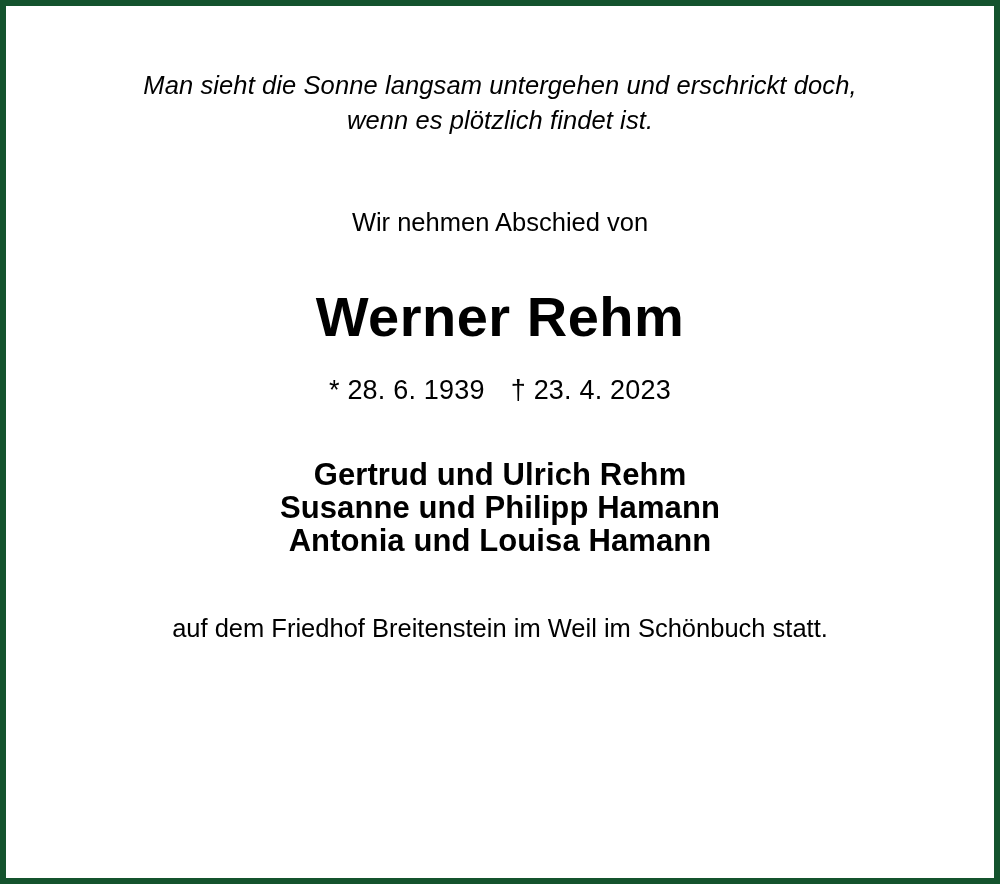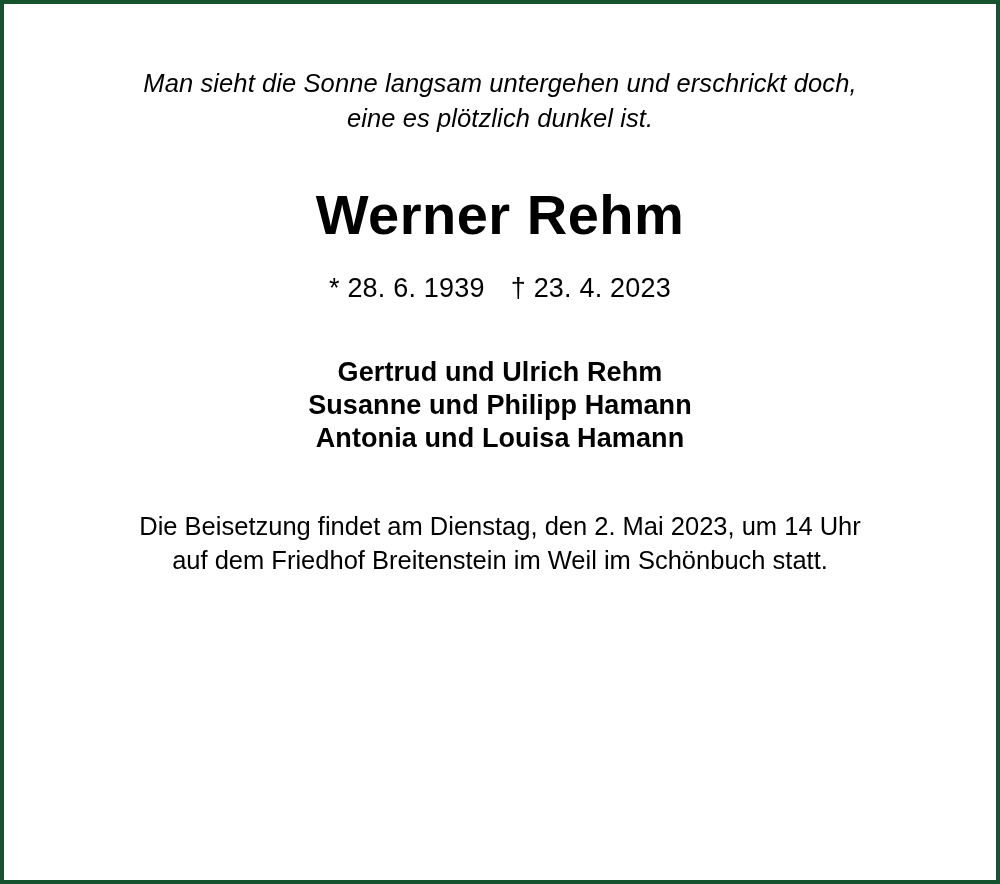--- a/index.html
+++ b/index.html
@@ -11,21 +11,21 @@
     width: 1000px;
     height: 884px;
     font-family: "Liberation Sans", sans-serif;
     color: #000000;
     overflow: hidden;
   }
   .obituary {
     box-sizing: border-box;
     width: 1000px;
     height: 884px;
-    border: 4px solid #14532d;
+    border: 6px solid #14532d;
     background: #ffffff;
     padding: 0;
     position: relative;
   }
   .inner {
     box-sizing: border-box;
     width: 100%;
     height: 100%;
     padding: 62px 60px 0 60px;
     text-align: center;
@@ -59,21 +59,21 @@
     margin-top: 22px;
     letter-spacing: 0.2px;
   }
   .dates .sep {
     display: inline-block;
     width: 26px;
   }
   .family {
     margin-top: 52px;
     font-weight: bold;
-    font-size: 27px;
+    font-size: 31px;
     line-height: 33px;
     letter-spacing: 0.1px;
   }
   .family-line {
     display: block;
   }
   .ceremony {
     margin-top: 54px;
     font-size: 25.5px;
     line-height: 34px;
@@ -91,36 +91,36 @@
   }
 </style>
 </head>
 <body>
 
 <div class="obituary">
   <div class="inner">
 
     <div class="verse">
       <span class="verse-line">Man sieht die Sonne langsam untergehen und erschrickt doch,</span>
-      <span class="verse-line">eine es plötzlich dunkel ist.</span>
+      <span class="verse-line">wenn es plötzlich findet ist.</span>
     </div>
 
+    <div class="farewell">Wir nehmen Abschied von</div>
 
     <div class="name">Werner Rehm</div>
 
     <div class="dates">
       <span>* 28. 6. 1939</span><span class="sep"></span><span>† 23. 4. 2023</span>
     </div>
 
     <div class="family">
       <span class="family-line">Gertrud und Ulrich Rehm</span>
       <span class="family-line">Susanne und Philipp Hamann</span>
       <span class="family-line">Antonia und Louisa Hamann</span>
     </div>
 
     <div class="ceremony">
-      <span class="ceremony-line">Die Beisetzung findet am Dienstag, den 2. Mai 2023, um 14 Uhr</span>
       <span class="ceremony-line">auf dem Friedhof Breitenstein im Weil im Schönbuch statt.</span>
     </div>
 
 
   </div>
 </div>
 
 </body></html>

